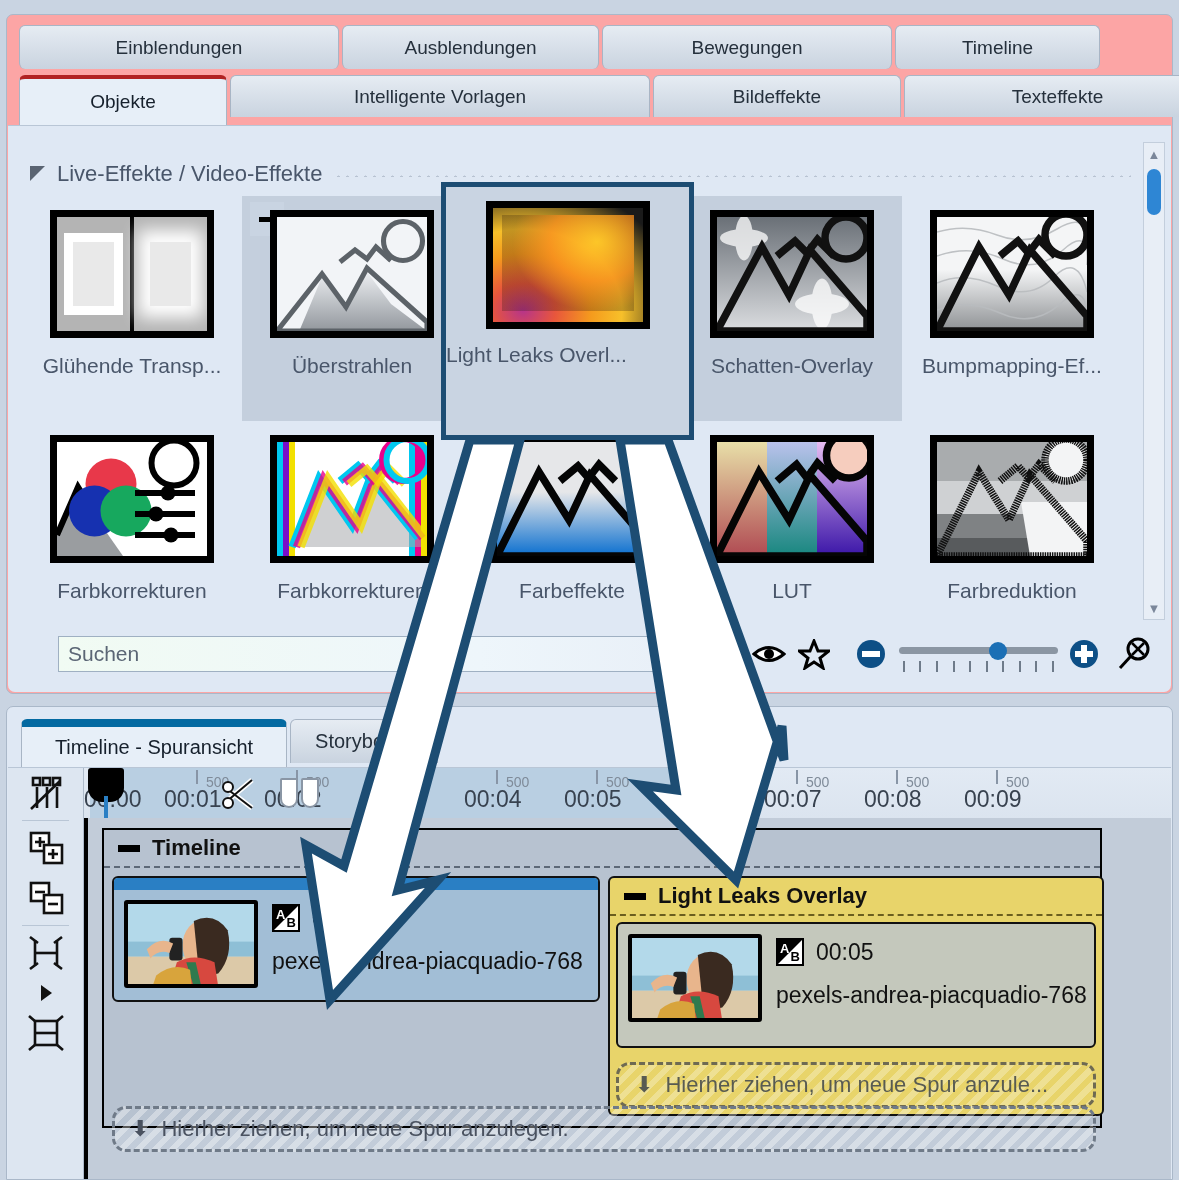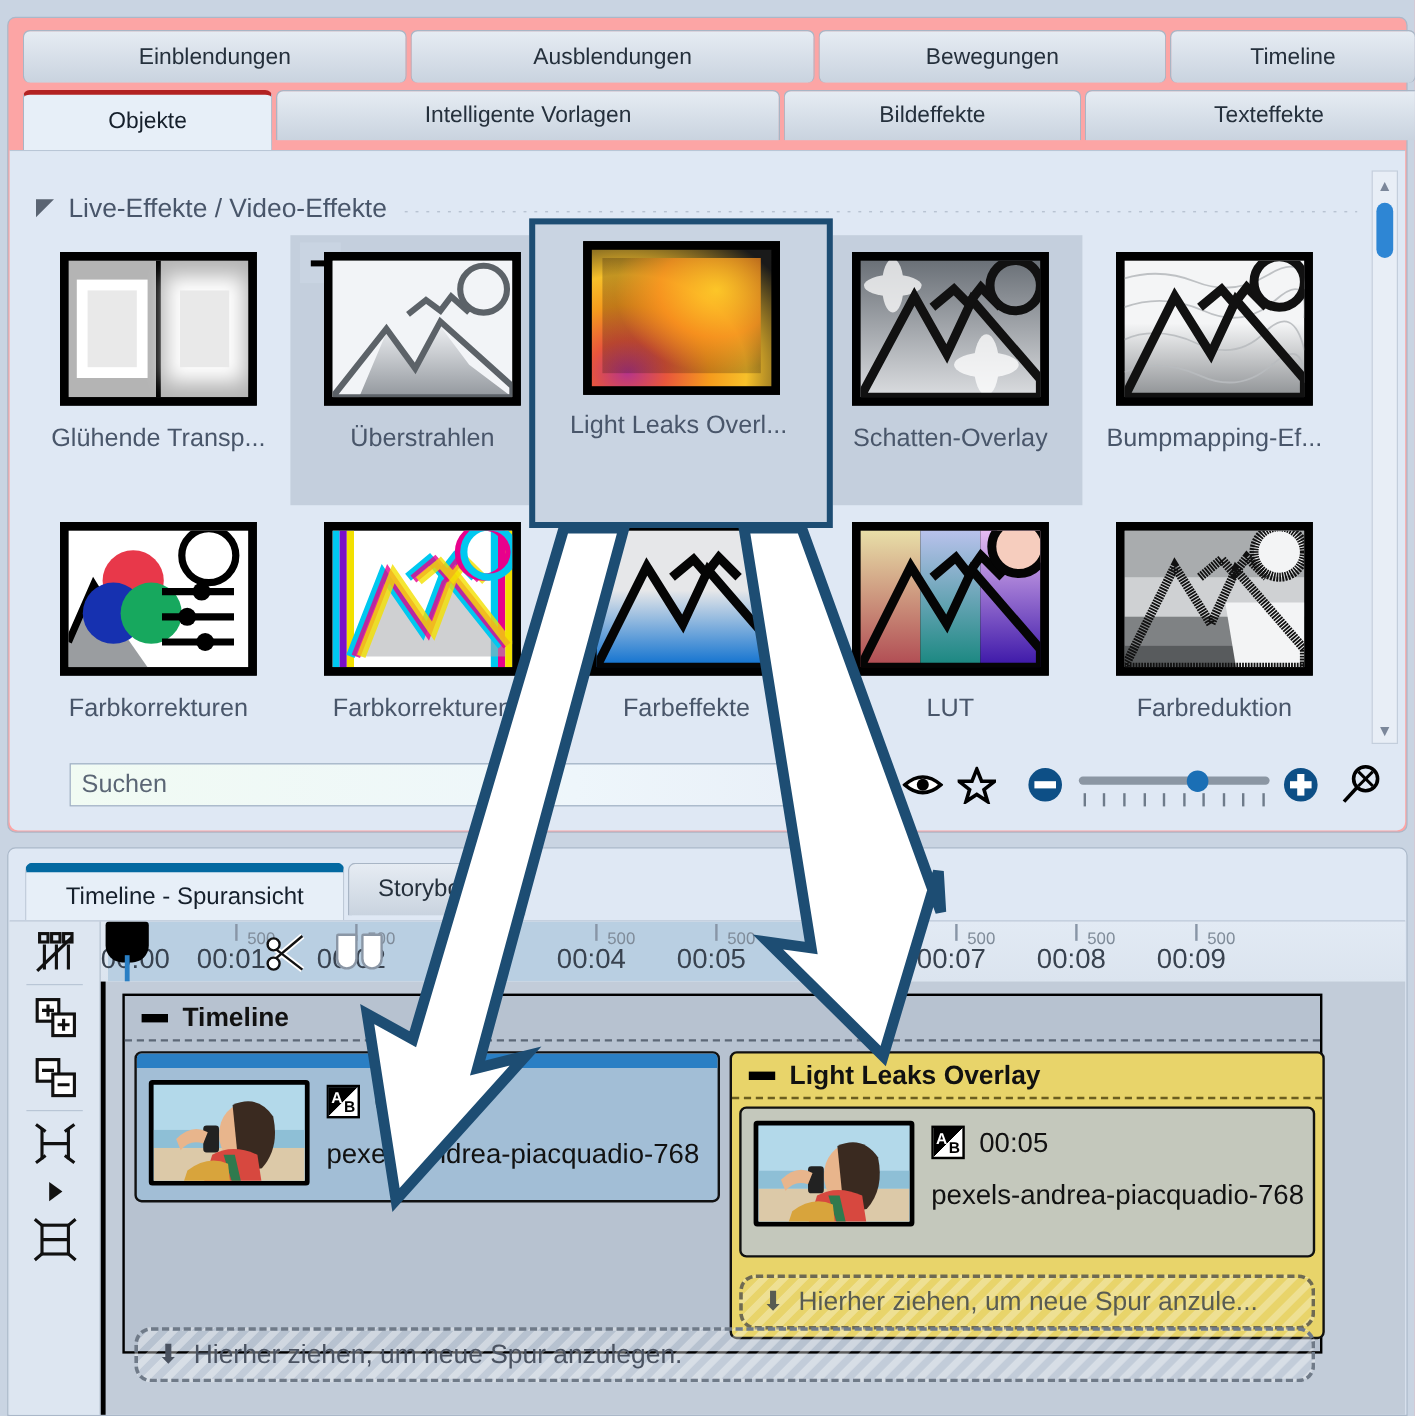--- a/index.html
+++ b/index.html
@@ -37,21 +37,21 @@
   }
   #tabrow-top .tab { border-radius: 6px; height: 44px; }
   .tab.active {
     background: #e7eff8;
     border-top: 4px solid #b22222;
     height: 50px;
     border-bottom: none;
     color: #16202c;
   }
   .tab.w1 { width: 320px; }
-  .tab.w2 { width: 337px; }
+  .tab.w2 { width: 257px; }
   .tab.w3 { width: 290px; }
   .tab.w4 { width: 205px; }
   .tab.b1 { width: 208px; }
   .tab.b2 { width: 420px; }
   .tab.b3 { width: 248px; }
   .tab.b4 { width: 307px; }
 
   
   #pool-body {
     position: absolute; left: 1px; top: 110px; right: 1px; bottom: 1px;
@@ -88,21 +88,21 @@
   .ecell.hovered { background: #c4cfdd; }
   .thumb {
     width: 164px; height: 128px;
     background: #000;
     border: 7px solid #000;
     position: relative; overflow: hidden;
   }
   .ecaption {
     margin-top: 16px; font-size: 21px; color: #49566a;
     white-space: nowrap; overflow: hidden; max-width: 210px;
-    text-align: right;
+    text-align: left;
   }
   .minus-badge {
     position: absolute; left: 8px; top: 6px;
     width: 34px; height: 34px;
     background: #c9d4e2;
     display: flex; align-items: center; justify-content: center;
   }
   .minus-badge i {
     display:block; width: 17px; height: 5px; background: #000;
   }

